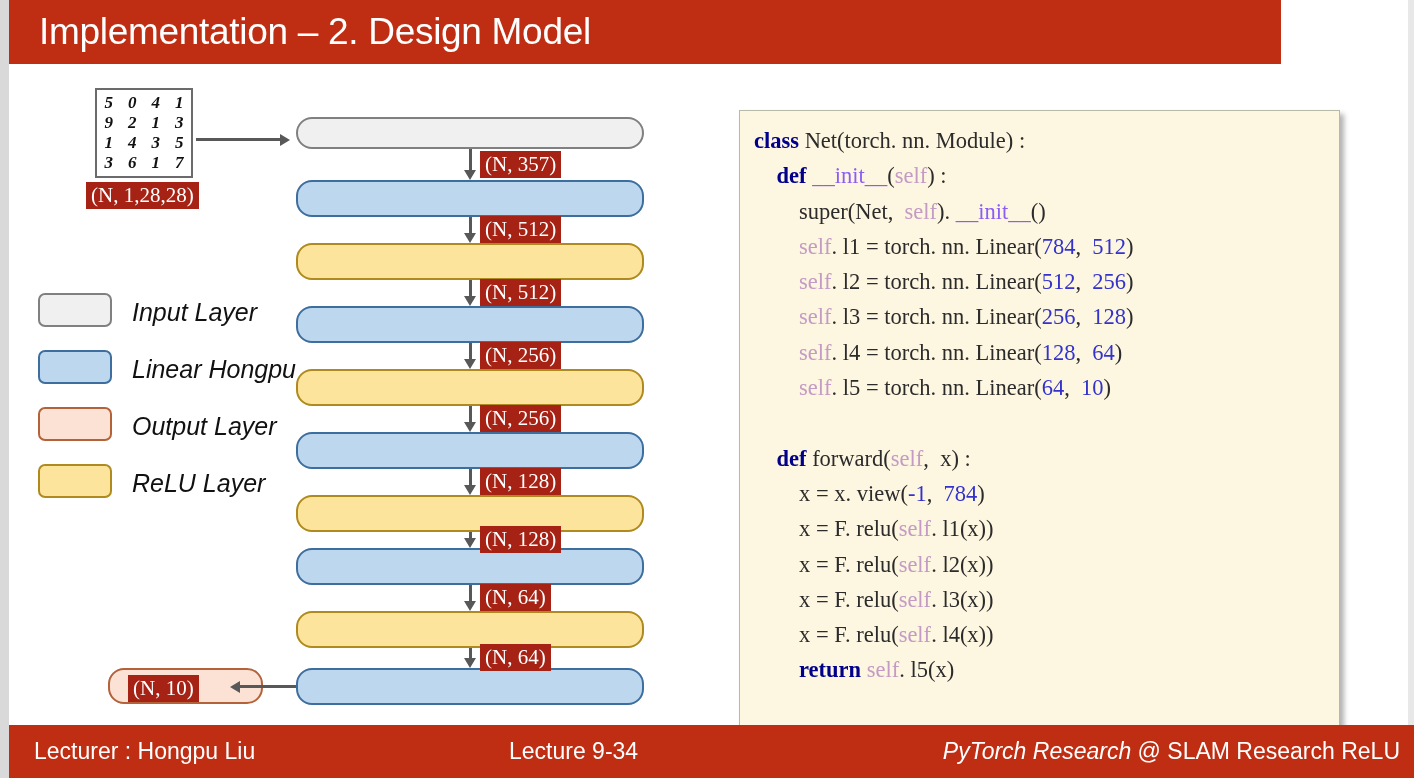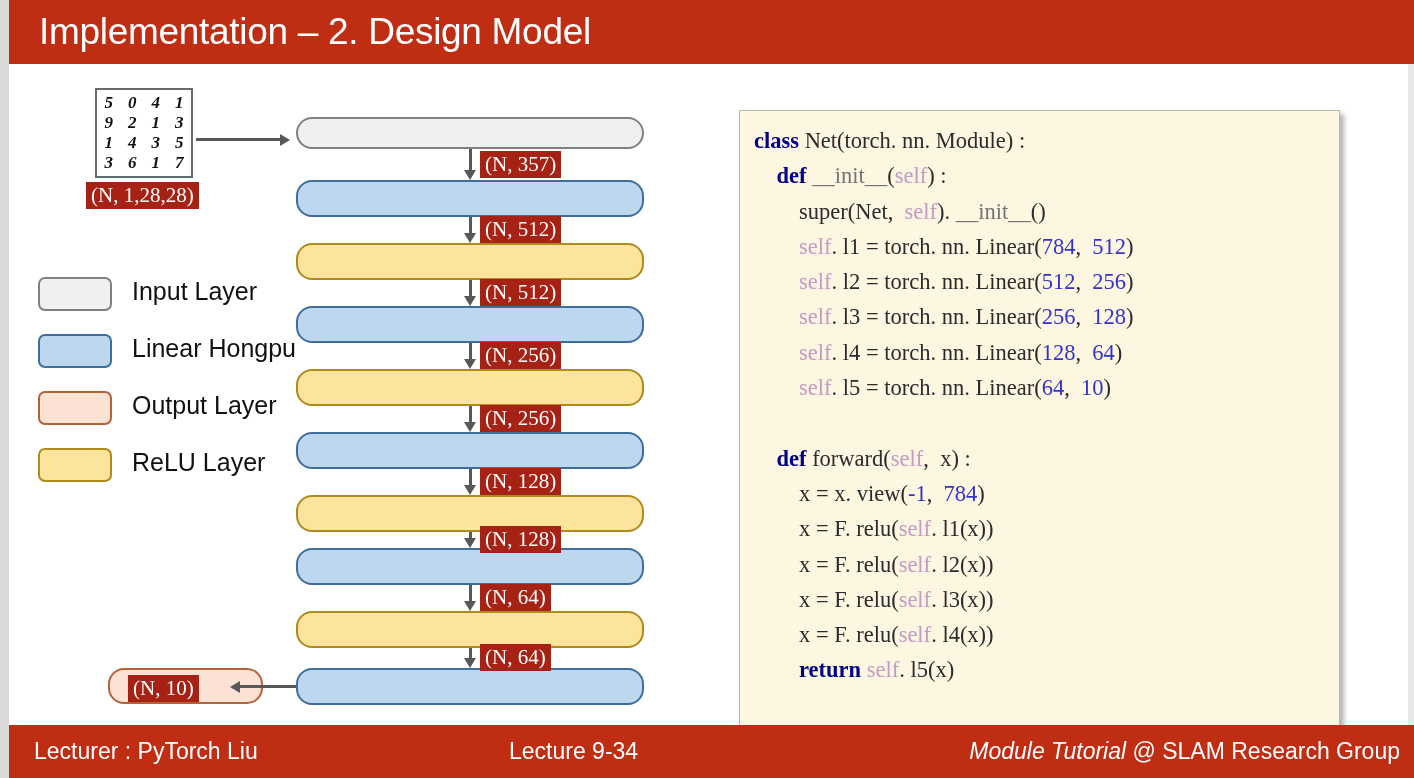--- a/index.html
+++ b/index.html
@@ -28,21 +28,21 @@
   .edge-right {
     position: absolute; right: 0; top: 0;
     width: 6px; height: 778px;
     background: #e8e8e8;
   }
 
   
   .header-bar {
     position: absolute;
     left: 9px; top: 0;
-    width: 1405px; height: 64px;
+    width: 1272px; height: 64px;
     background: #BF2E12;
   }
   .header-title {
     position: absolute;
     left: 30px; top: 8px;
     font-size: 37px;
     color: #ffffff;
     font-weight: 400;
     letter-spacing: -0.3px;
     white-space: nowrap;
@@ -173,23 +173,24 @@
   }
   .mnist-row span { width: 20px; text-align: center; font-style: italic; }
 
   
   .legend {
     position: absolute;
     left: 38px; top: 277px;
   }
   .legend-row {
     display: flex;
-    align-items: flex-start;
+    align-items: flex-end;
     height: 50px;
     margin-bottom: 7px;
+    font-style: italic;
   }
   .legend-swatch {
     width: 74px; height: 34px;
     border-radius: 7px;
     box-sizing: border-box;
     margin-right: 20px;
     flex: none;
   }
   .legend-label {
     font-size: 25px;
@@ -212,21 +213,21 @@
     position: absolute;
     left: 14px; top: 12px;
     font-family: "Liberation Serif", serif;
     font-size: 22.5px;
     line-height: 35.3px;
     white-space: pre;
     color: #2b2b2b;
   }
   .code-text .kw   { color: #00008B; font-weight: 700; }
   .code-text .slf  { color: #C49BC4; }
-  .code-text .dun  { color: #737373; }
+  .code-text .dun  { color: #8b5cf6; }
   .code-text .num  { color: #3333CC; }
   .code-text .pl   { color: #2b2b2b; }
 </style>
 </head>
 <body>
 
 <div class="slide">
 
   <div class="edge-left"></div>
   <div class="edge-right"></div>
@@ -321,18 +322,18 @@
       <span>(N, 10)</span>
     </div>
   </div>
   <div class="arrow-h-left" style="left:240px; top:685px; width:56px;"></div>
 
   <div class="code-panel">
     <div class="code-text" id="code-text"><div><span class="kw">class </span><span class="pl">Net(torch. nn. Module) :</span></div><div><span>    </span><span class="kw">def </span><span class="dun">__init__</span><span class="pl">(</span><span class="slf">self</span><span class="pl">) :</span></div><div><span>        </span><span class="pl">super(Net,  </span><span class="slf">self</span><span class="pl">). </span><span class="dun">__init__</span><span class="pl">()</span></div><div><span>        </span><span class="slf">self</span><span class="pl">. l1 = torch. nn. Linear(</span><span class="num">784</span><span class="pl">,  </span><span class="num">512</span><span class="pl">)</span></div><div><span>        </span><span class="slf">self</span><span class="pl">. l2 = torch. nn. Linear(</span><span class="num">512</span><span class="pl">,  </span><span class="num">256</span><span class="pl">)</span></div><div><span>        </span><span class="slf">self</span><span class="pl">. l3 = torch. nn. Linear(</span><span class="num">256</span><span class="pl">,  </span><span class="num">128</span><span class="pl">)</span></div><div><span>        </span><span class="slf">self</span><span class="pl">. l4 = torch. nn. Linear(</span><span class="num">128</span><span class="pl">,  </span><span class="num">64</span><span class="pl">)</span></div><div><span>        </span><span class="slf">self</span><span class="pl">. l5 = torch. nn. Linear(</span><span class="num">64</span><span class="pl">,  </span><span class="num">10</span><span class="pl">)</span></div><div>&nbsp;</div><div><span>    </span><span class="kw">def </span><span class="pl">forward(</span><span class="slf">self</span><span class="pl">,  x) :</span></div><div><span>        </span><span class="pl">x = x. view(</span><span class="num">-1</span><span class="pl">,  </span><span class="num">784</span><span class="pl">)</span></div><div><span>        </span><span class="pl">x = F. relu(</span><span class="slf">self</span><span class="pl">. l1(x))</span></div><div><span>        </span><span class="pl">x = F. relu(</span><span class="slf">self</span><span class="pl">. l2(x))</span></div><div><span>        </span><span class="pl">x = F. relu(</span><span class="slf">self</span><span class="pl">. l3(x))</span></div><div><span>        </span><span class="pl">x = F. relu(</span><span class="slf">self</span><span class="pl">. l4(x))</span></div><div><span>        </span><span class="kw">return </span><span class="slf">self</span><span class="pl">. l5(x)</span></div><div>&nbsp;</div></div>
   </div>
 
   <div class="footer-bar">
-    <div class="footer-text footer-lecturer">Lecturer : PyTorch Liu</div>
+    <div class="footer-text footer-lecturer">Lecturer : Hongpu Liu</div>
     <div class="footer-text footer-lecture">Lecture 9-34</div>
-    <div class="footer-text footer-right"><span class="ital">Module Tutorial</span><span> @ SLAM Research Group</span></div>
+    <div class="footer-text footer-right"><span class="ital">PyTorch Research</span><span> @ SLAM Research ReLU</span></div>
   </div>
 
 </div>
 
 </body></html>

